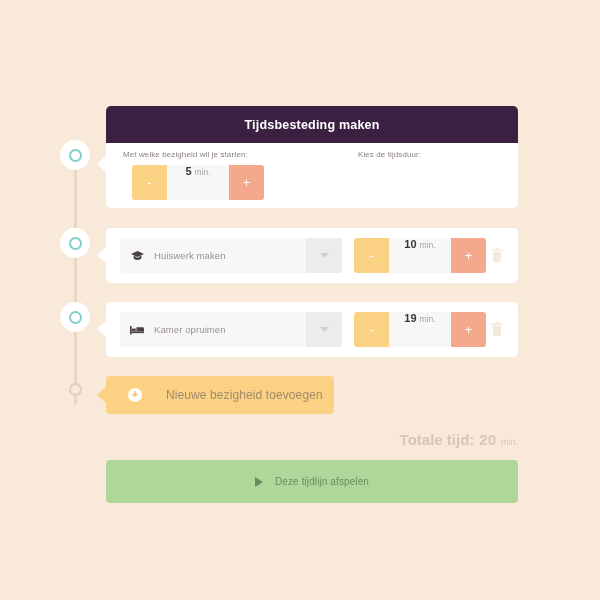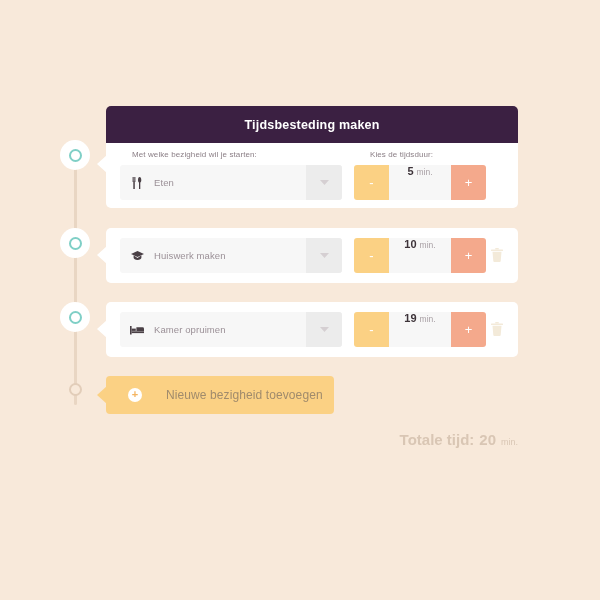--- a/index.html
+++ b/index.html
@@ -88,22 +88,22 @@
   .labels {
     position: absolute; left: 14px; top: 7px;
     width: 384px; height: 16px;
   }
   .lbl {
     position: absolute;
     font-size: 8px;
     color: #8b7f86;
     letter-spacing: .1px;
   }
-  .lbl.a { left: 12px; }
-  .lbl.b { left: 250px; }
+  .lbl.a { left: 3px; }
+  .lbl.b { left: 238px; }
 
   .controls {
     position: absolute;
     display: flex; align-items: stretch;
     height: 35px;
   }
   .card.first .controls { left: 14px; top: 22px; }
   .card.row   .controls { left: 14px; top: 10px; }
 
   
@@ -261,38 +261,20 @@
     <span class="header-title">Tijdsbesteding maken</span>
   </div>
 
   <div class="card first">
     <div class="notch"></div>
     <div class="labels">
       <span class="lbl a">Met welke bezigheid wil je starten:</span>
       <span class="lbl b">Kies de tijdsduur:</span>
     </div>
     <div class="controls">
-      <div class="select">
-        <span class="act-icon">
-          <svg width="11" height="12" viewBox="0 0 11 12">
-              <g fill="#4a4046">
-                <rect x="0.6" y="0" width="1.1" height="5"></rect>
-                <rect x="2.3" y="0" width="1.1" height="5"></rect>
-                <rect x="1.3" y="4.4" width="1.5" height="7.6"></rect>
-                <path d="M7.6 0c-1 0-1.6 1.2-1.6 3 0 1.4.5 2.3 1 2.6V12h1.3V5.6c.5-.3 1-1.2 1-2.6C9.3 1.2 8.6 0 7.6 0z"></path>
-              </g>
-            </svg>
-        </span>
-        <span class="act-label">Eten</span>
-        <span class="caret">
-          <svg width="9" height="6" viewBox="0 0 9 6">
-              <path d="M0 0 L4.5 5 L9 0 Z" fill="#d5cfd2"></path>
-            </svg>
-        </span>
-      </div>
       <div class="gap"></div>
       <div class="stepper">
         <div class="btn-minus">-</div>
         <div class="dur">
           <span class="num">5</span>
           <span class="unit">min.</span>
         </div>
         <div class="btn-plus">+</div>
       </div>
     </div>
@@ -385,14 +367,18 @@
     <span class="plus-circle">+</span>
     <span class="add-label">Nieuwe bezigheid toevoegen</span>
   </div>
 
   <div class="total">
     <span class="t-lbl">Totale tijd:</span>
     <span class="t-num">20</span>
     <span class="t-unit">min.</span>
   </div>
 
+  <div class="play">
+    <span class="tri"></span>
+    <span class="play-label">Deze tijdlijn afspelen</span>
+  </div>
 
 </div>
 
 </body></html>

